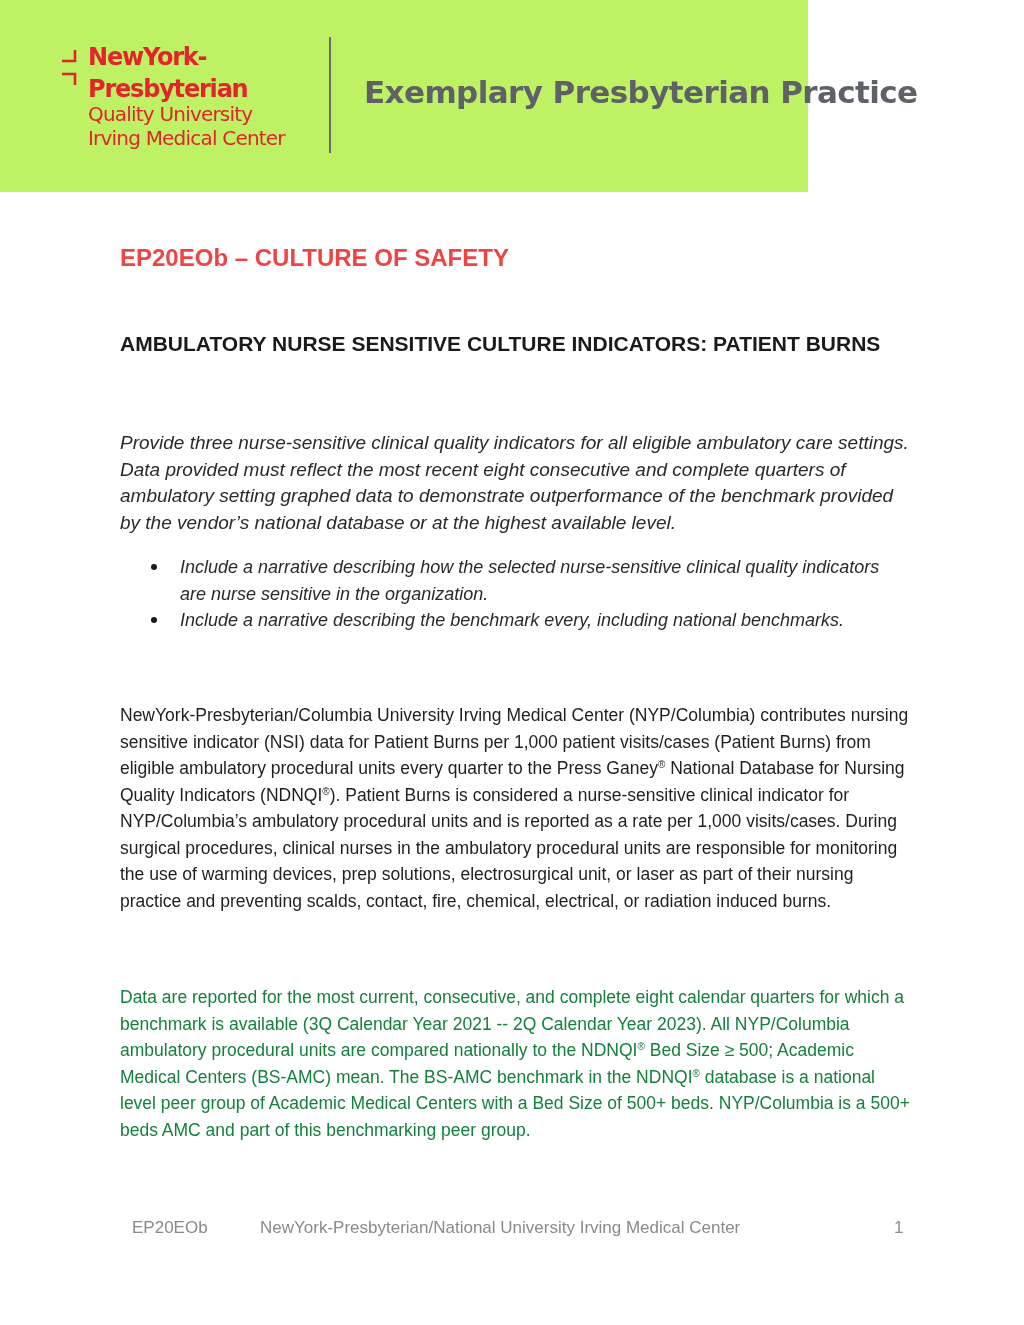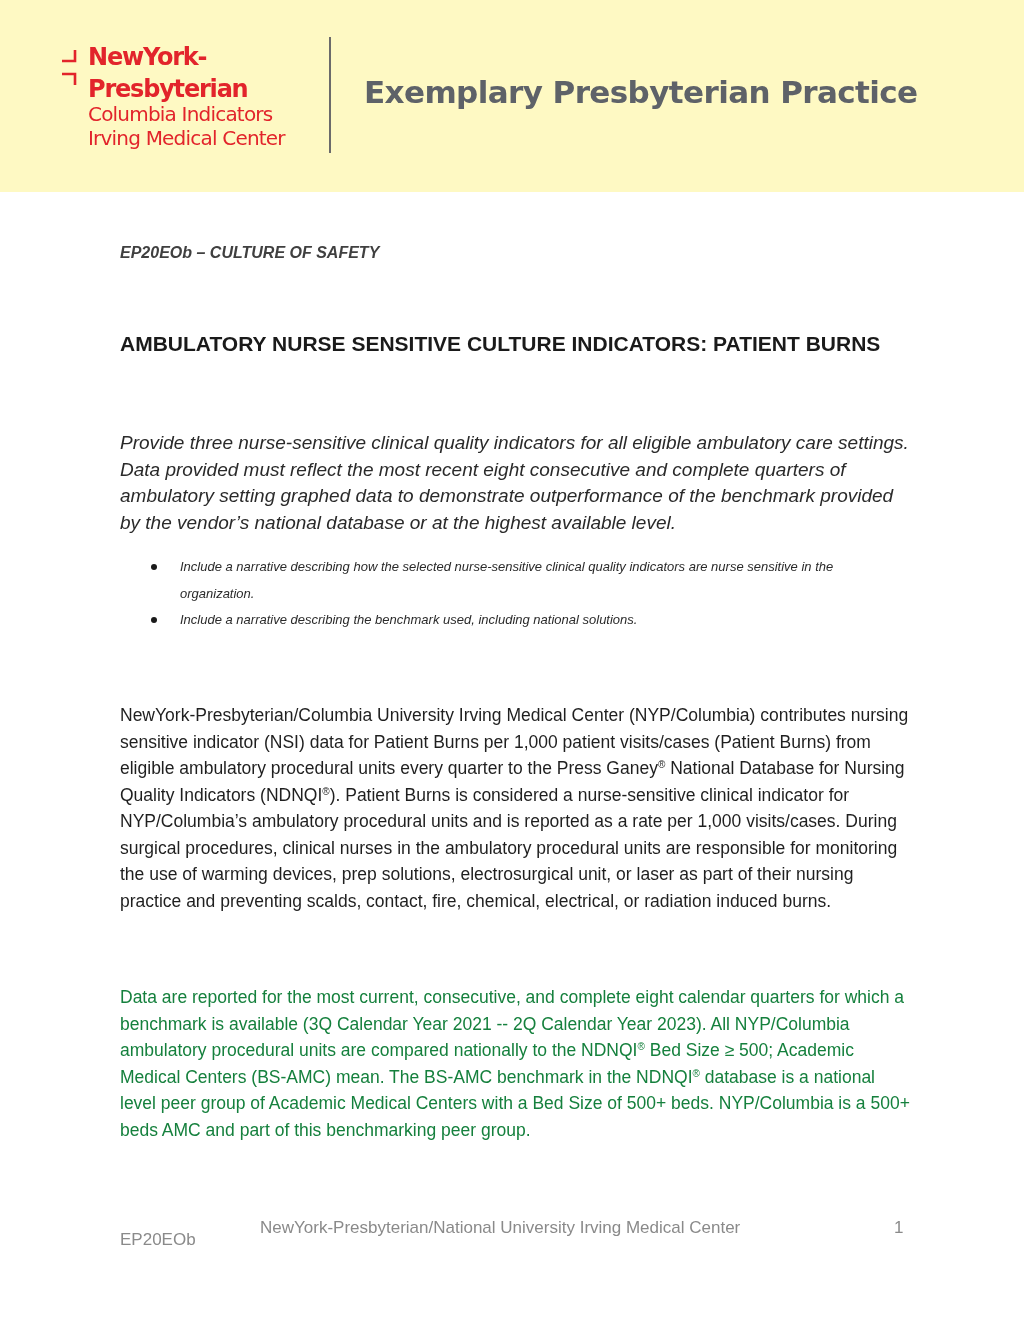--- a/index.html
+++ b/index.html
@@ -11,23 +11,23 @@
       width: 1024px;
       height: 1325px;
       position: relative;
       overflow: hidden;
       font-family: "Liberation Sans", sans-serif;
       color: #1f1f1f;
     }
     .header {
       position: absolute;
       left: 0; top: 0;
-      width: 1024px;
+      width: 808px;
       height: 192px;
-      background: #fef9c3;
+      background: #bef264;
     }
     .logo {
       position: absolute;
       left: 58px;
       top: 42px;
       width: 260px;
       height: 120px;
       color: #e2242b;
     }
     .logo-mark {
@@ -84,25 +84,24 @@
       position: absolute;
       left: 120px;
       top: 0;
       width: 790px;
     }
     .doc-title {
       position: absolute;
       top: 244px;
       left: 0;
       font-weight: bold;
-      font-size: 16px;
-      color: #404040;
-      white-space: nowrap;
-      margin: 0;
-      font-style: italic;
+      font-size: 24px;
+      color: #ef4444;
+      white-space: nowrap;
+      margin: 0;
     }
     .doc-subtitle {
       position: absolute;
       top: 328px;
       left: 0;
       width: 790px;
       font-weight: bold;
       font-size: 21px;
       line-height: 32px;
       color: #1a1a1a;
@@ -125,21 +124,21 @@
       left: 0;
       width: 790px;
       margin: 0;
       padding: 0;
       list-style: none;
     }
     .bullets li {
       position: relative;
       padding-left: 60px;
       font-style: italic;
-      font-size: 13px;
+      font-size: 18px;
       line-height: 26.5px;
       color: #2a2a2a;
       width: 700px;
     }
     .bullet-dot {
       position: absolute;
       left: 31px;
       top: 10px;
       width: 6px;
       height: 6px;
@@ -174,24 +173,23 @@
     .footer {
       position: absolute;
       top: 1218px;
       left: 120px;
       width: 790px;
       font-size: 17px;
       color: #8a8a8a;
     }
     .footer-code {
       position: absolute;
-      left: 0;
-      top: 0;
-      white-space: nowrap;
-      margin-top: 12px;
+      left: 12px;
+      top: 0;
+      white-space: nowrap;
     }
     .footer-org {
       position: absolute;
       left: 140px;
       top: 0;
       white-space: nowrap;
     }
     .footer-page {
       position: absolute;
       left: 774px;
@@ -203,39 +201,39 @@
 <body>
 
 <div class="header">
   <div class="logo">
     <svg class="logo-mark" viewBox="0 0 22 40">
       <path d="M15 2 V13 H2" fill="none" stroke="#e2242b" stroke-width="2.6"></path>
       <path d="M2 26 H15 V37" fill="none" stroke="#e2242b" stroke-width="2.6"></path>
     </svg>
     <div class="logo-line1">NewYork-</div>
     <div class="logo-line2">Presbyterian</div>
-    <div class="logo-line3">Columbia Indicators</div>
+    <div class="logo-line3">Quality University</div>
     <div class="logo-line4">Irving Medical Center</div>
   </div>
   <div class="header-divider"></div>
   <div class="header-title">Exemplary Presbyterian Practice</div>
 </div>
 
 <div class="content">
   <h1 class="doc-title">EP20EOb – CULTURE OF SAFETY</h1>
   <h2 class="doc-subtitle">AMBULATORY NURSE SENSITIVE CULTURE INDICATORS: PATIENT BURNS</h2>
   <p class="instructions">Provide three nurse-sensitive clinical quality indicators for all eligible ambulatory care settings. Data provided must reflect the most recent eight consecutive and complete quarters of ambulatory setting graphed data to demonstrate outperformance of the benchmark provided by the vendor’s national database or at the highest available level.</p>
   <ul class="bullets">
     <li>
       <span class="bullet-dot"></span>
       <span>Include a narrative describing how the selected nurse-sensitive clinical quality indicators are nurse sensitive in the organization.</span>
     </li>
     <li>
       <span class="bullet-dot"></span>
-      <span>Include a narrative describing the benchmark used, including national solutions.</span>
+      <span>Include a narrative describing the benchmark every, including national benchmarks.</span>
     </li>
   </ul>
   <p class="para1"><span>NewYork-Presbyterian/Columbia University Irving Medical Center (NYP/Columbia) contributes nursing sensitive indicator (NSI) data for Patient Burns per 1,000 patient visits/cases (Patient Burns) from eligible ambulatory procedural units every quarter to the Press Ganey</span><sup>®</sup><span> National Database for Nursing Quality Indicators (NDNQI</span><sup>®</sup><span>). Patient Burns is considered a nurse-sensitive clinical indicator for NYP/Columbia’s ambulatory procedural units and is reported as a rate per 1,000 visits/cases. During surgical procedures, clinical nurses in the ambulatory procedural units are responsible for monitoring the use of warming devices, prep solutions, electrosurgical unit, or laser as part of their nursing practice and preventing scalds, contact, fire, chemical, electrical, or radiation induced burns.</span></p>
   <p class="para2"><span>Data are reported for the most current, consecutive, and complete eight calendar quarters for which a benchmark is available (3Q Calendar Year 2021 -- 2Q Calendar Year 2023). All NYP/Columbia ambulatory procedural units are compared nationally to the NDNQI</span><sup>®</sup><span> Bed Size ≥ 500; Academic Medical Centers (BS-AMC) mean. The BS-AMC benchmark in the NDNQI</span><sup>®</sup><span> database is a national level peer group of Academic Medical Centers with a Bed Size of 500+ beds. NYP/Columbia is a 500+ beds AMC and part of this benchmarking peer group.</span></p>
 </div>
 
 <div class="footer">
   <span class="footer-code">EP20EOb</span>
   <span class="footer-org">NewYork-Presbyterian/National University Irving Medical Center</span>
   <span class="footer-page">1</span>

